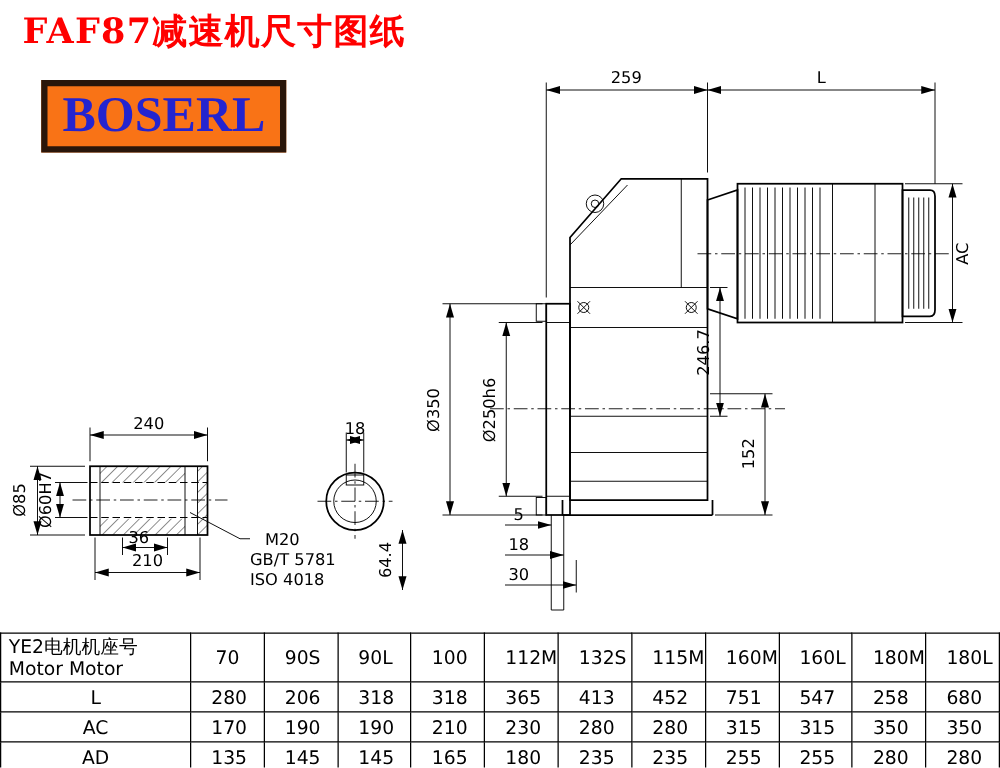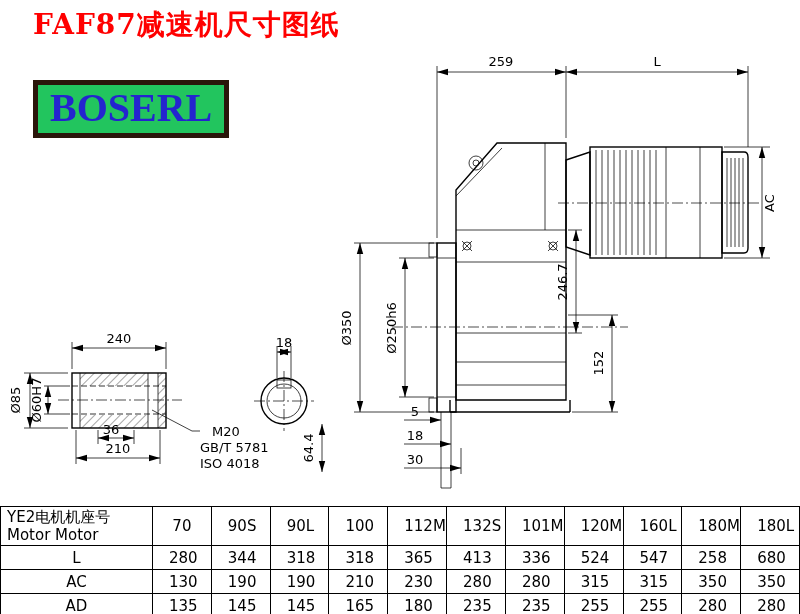--- a/index.html
+++ b/index.html
@@ -1,20 +1,20 @@
 <!DOCTYPE html>
 <html><head>
 <meta charset="utf-8">
 <style>
   html,body{margin:0;padding:0;}
   body{width:800px;height:614px;overflow:hidden;background:#fff;position:relative;
        font-family:"DejaVu Sans","Liberation Sans",sans-serif;color:#000;}
-  .page-title{position:absolute;left:33px;top:6px;font-size:28px;font-weight:bold;color:#ff0000;
+  .page-title{position:absolute;left:18px;top:6px;font-size:28px;font-weight:bold;color:#ff0000;
        font-family:"DejaVu Serif","Liberation Serif",serif;letter-spacing:1px;z-index:3;}
-  .logo-box{position:absolute;left:33px;top:80px;border:5px solid #2a160a;background:#22c55e;
+  .logo-box{position:absolute;left:33px;top:64px;border:5px solid #2a160a;background:#f97316;
        padding:1px 12px 3px 12px;z-index:3;}
   .logo-text{font-family:"Liberation Serif","DejaVu Serif",serif;font-size:40px;font-weight:bold;
        color:#2424cf;line-height:1.1;}
   svg.drawing{position:absolute;left:0;top:0;z-index:1;}
   svg .pl{stroke:#000;stroke-width:1.4;fill:none;}
   svg .tl{stroke:#000;stroke-width:0.75;fill:none;}
   svg .dl{stroke:#000;stroke-width:0.75;fill:none;}
   svg .cl{stroke:#000;stroke-width:0.7;fill:none;stroke-dasharray:11 3 2 3;}
   svg .hl{stroke:#000;stroke-width:0.8;fill:none;stroke-dasharray:6 3;}
   svg text.dim{font:13px "DejaVu Sans",sans-serif;fill:#000;}
@@ -233,45 +233,45 @@
         <th class="corner">
           <div>YE2电机机座号</div>
           <div class="en">Motor Motor</div>
         </th>
         <th>70</th>
         <th>90S</th>
         <th>90L</th>
         <th>100</th>
         <th>112M</th>
         <th>132S</th>
-        <th>101M</th>
-        <th>120M</th>
+        <th>115M</th>
+        <th>160M</th>
         <th>160L</th>
         <th>180M</th>
         <th>180L</th>
       </tr>
   </thead>
   <tbody>
       <tr>
         <th>L</th>
         <td>280</td>
-        <td>344</td>
+        <td>206</td>
         <td>318</td>
         <td>318</td>
         <td>365</td>
         <td>413</td>
-        <td>336</td>
-        <td>524</td>
+        <td>452</td>
+        <td>751</td>
         <td>547</td>
         <td>258</td>
         <td>680</td>
       </tr>
       <tr>
         <th>AC</th>
-        <td>130</td>
+        <td>170</td>
         <td>190</td>
         <td>190</td>
         <td>210</td>
         <td>230</td>
         <td>280</td>
         <td>280</td>
         <td>315</td>
         <td>315</td>
         <td>350</td>
         <td>350</td>

